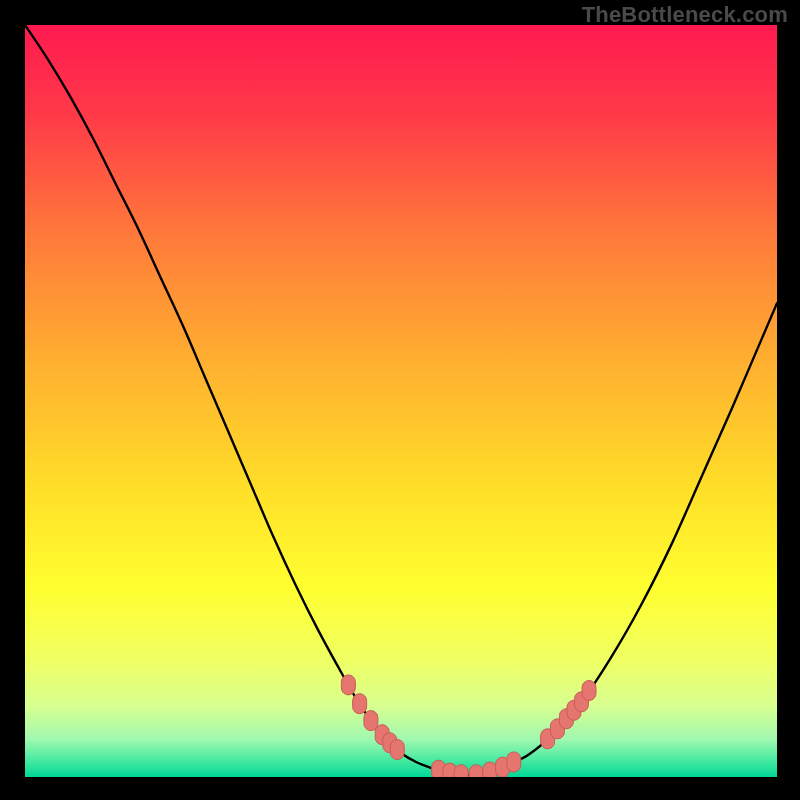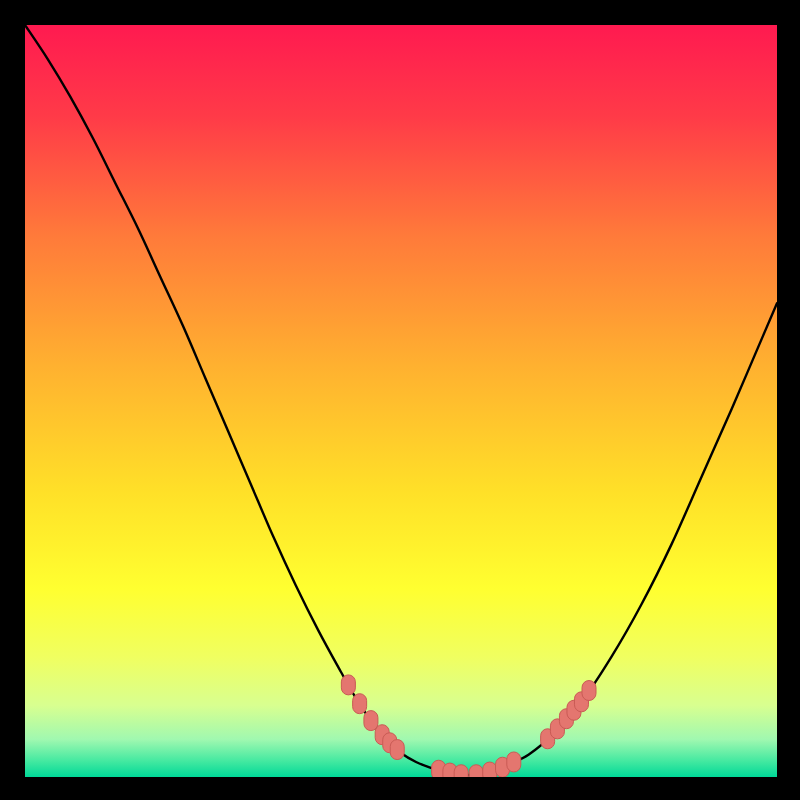--- a/index.html
+++ b/index.html
@@ -72,13 +72,14 @@
       <rect x="482.74" y="762.04" width="14" height="20" rx="7" ry="7" fill="#e4766f" stroke="#c95b55" stroke-width="1" clip-path="url(#clip)"></rect>
       <rect x="495.52" y="757.22" width="14" height="20" rx="7" ry="7" fill="#e4766f" stroke="#c95b55" stroke-width="1" clip-path="url(#clip)"></rect>
       <rect x="506.80" y="751.96" width="14" height="20" rx="7" ry="7" fill="#e4766f" stroke="#c95b55" stroke-width="1" clip-path="url(#clip)"></rect>
       <rect x="540.64" y="728.77" width="14" height="20" rx="7" ry="7" fill="#e4766f" stroke="#c95b55" stroke-width="1" clip-path="url(#clip)"></rect>
       <rect x="550.42" y="718.87" width="14" height="20" rx="7" ry="7" fill="#e4766f" stroke="#c95b55" stroke-width="1" clip-path="url(#clip)"></rect>
       <rect x="559.44" y="708.72" width="14" height="20" rx="7" ry="7" fill="#e4766f" stroke="#c95b55" stroke-width="1" clip-path="url(#clip)"></rect>
       <rect x="566.96" y="700.26" width="14" height="20" rx="7" ry="7" fill="#e4766f" stroke="#c95b55" stroke-width="1" clip-path="url(#clip)"></rect>
       <rect x="574.48" y="691.80" width="14" height="20" rx="7" ry="7" fill="#e4766f" stroke="#c95b55" stroke-width="1" clip-path="url(#clip)"></rect>
       <rect x="582.00" y="680.52" width="14" height="20" rx="7" ry="7" fill="#e4766f" stroke="#c95b55" stroke-width="1" clip-path="url(#clip)"></rect>
     </svg>
+  <div class="watermark">TheBottleneck.com</div>
 </div>
 
 </body></html>

